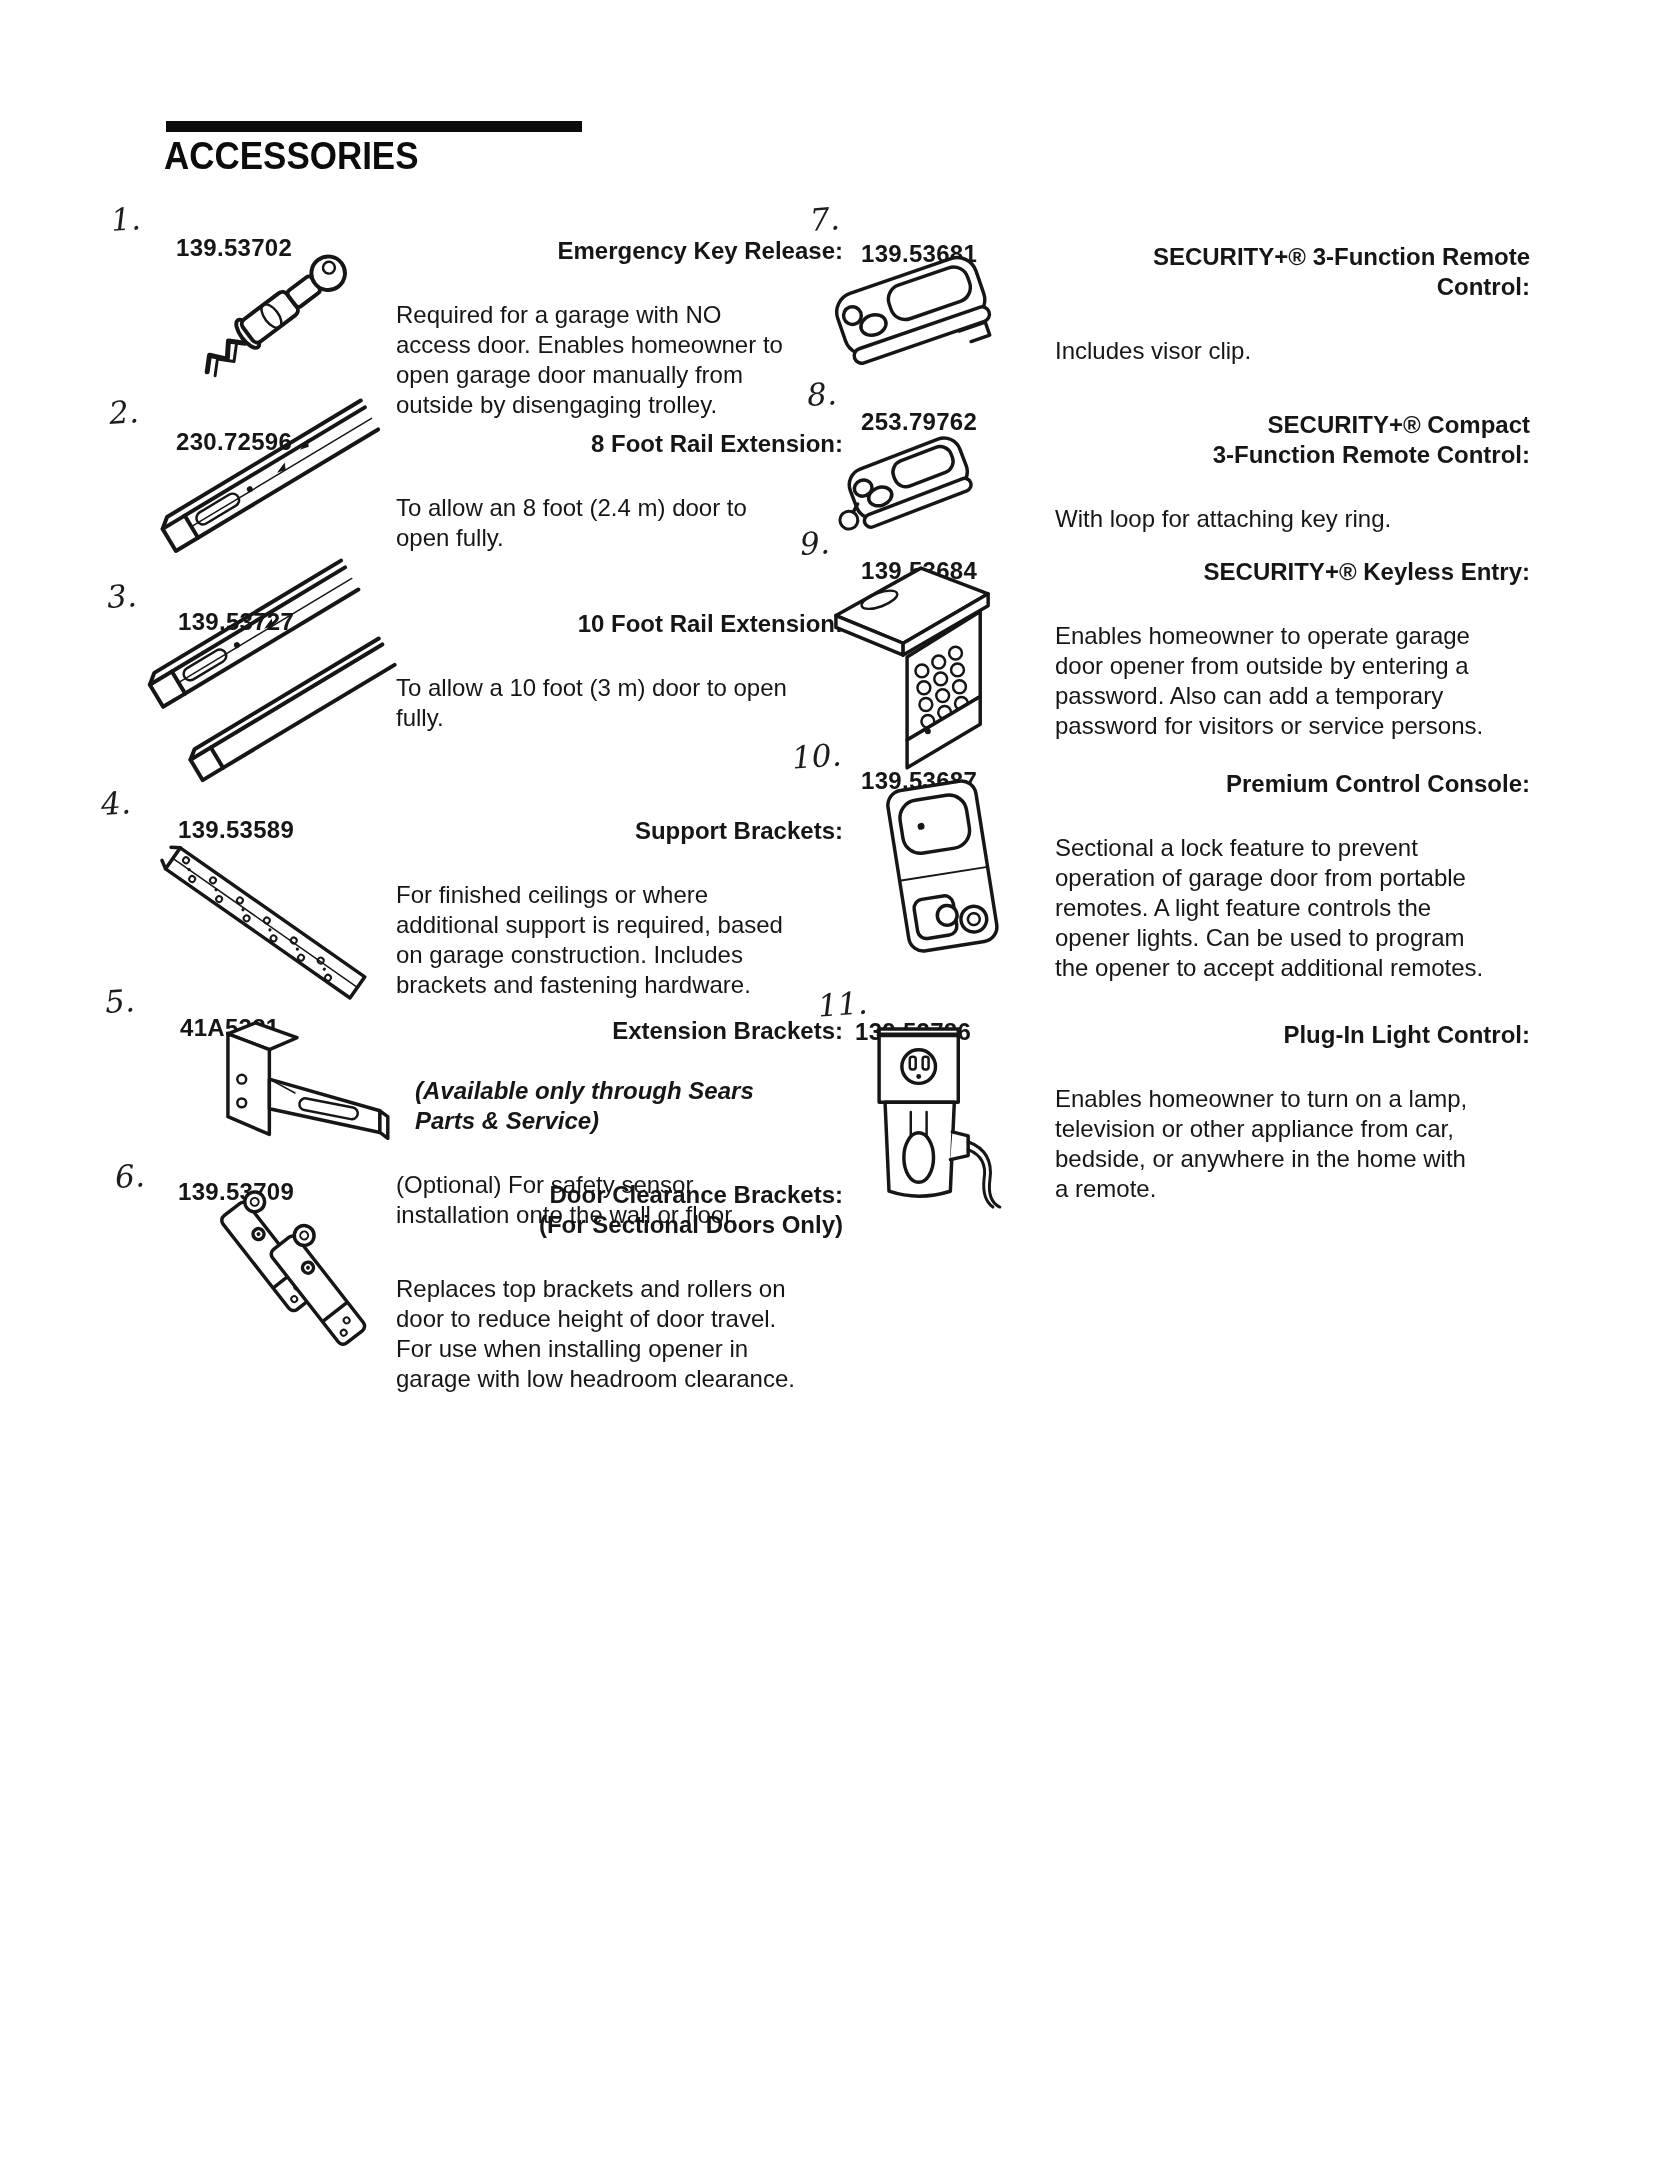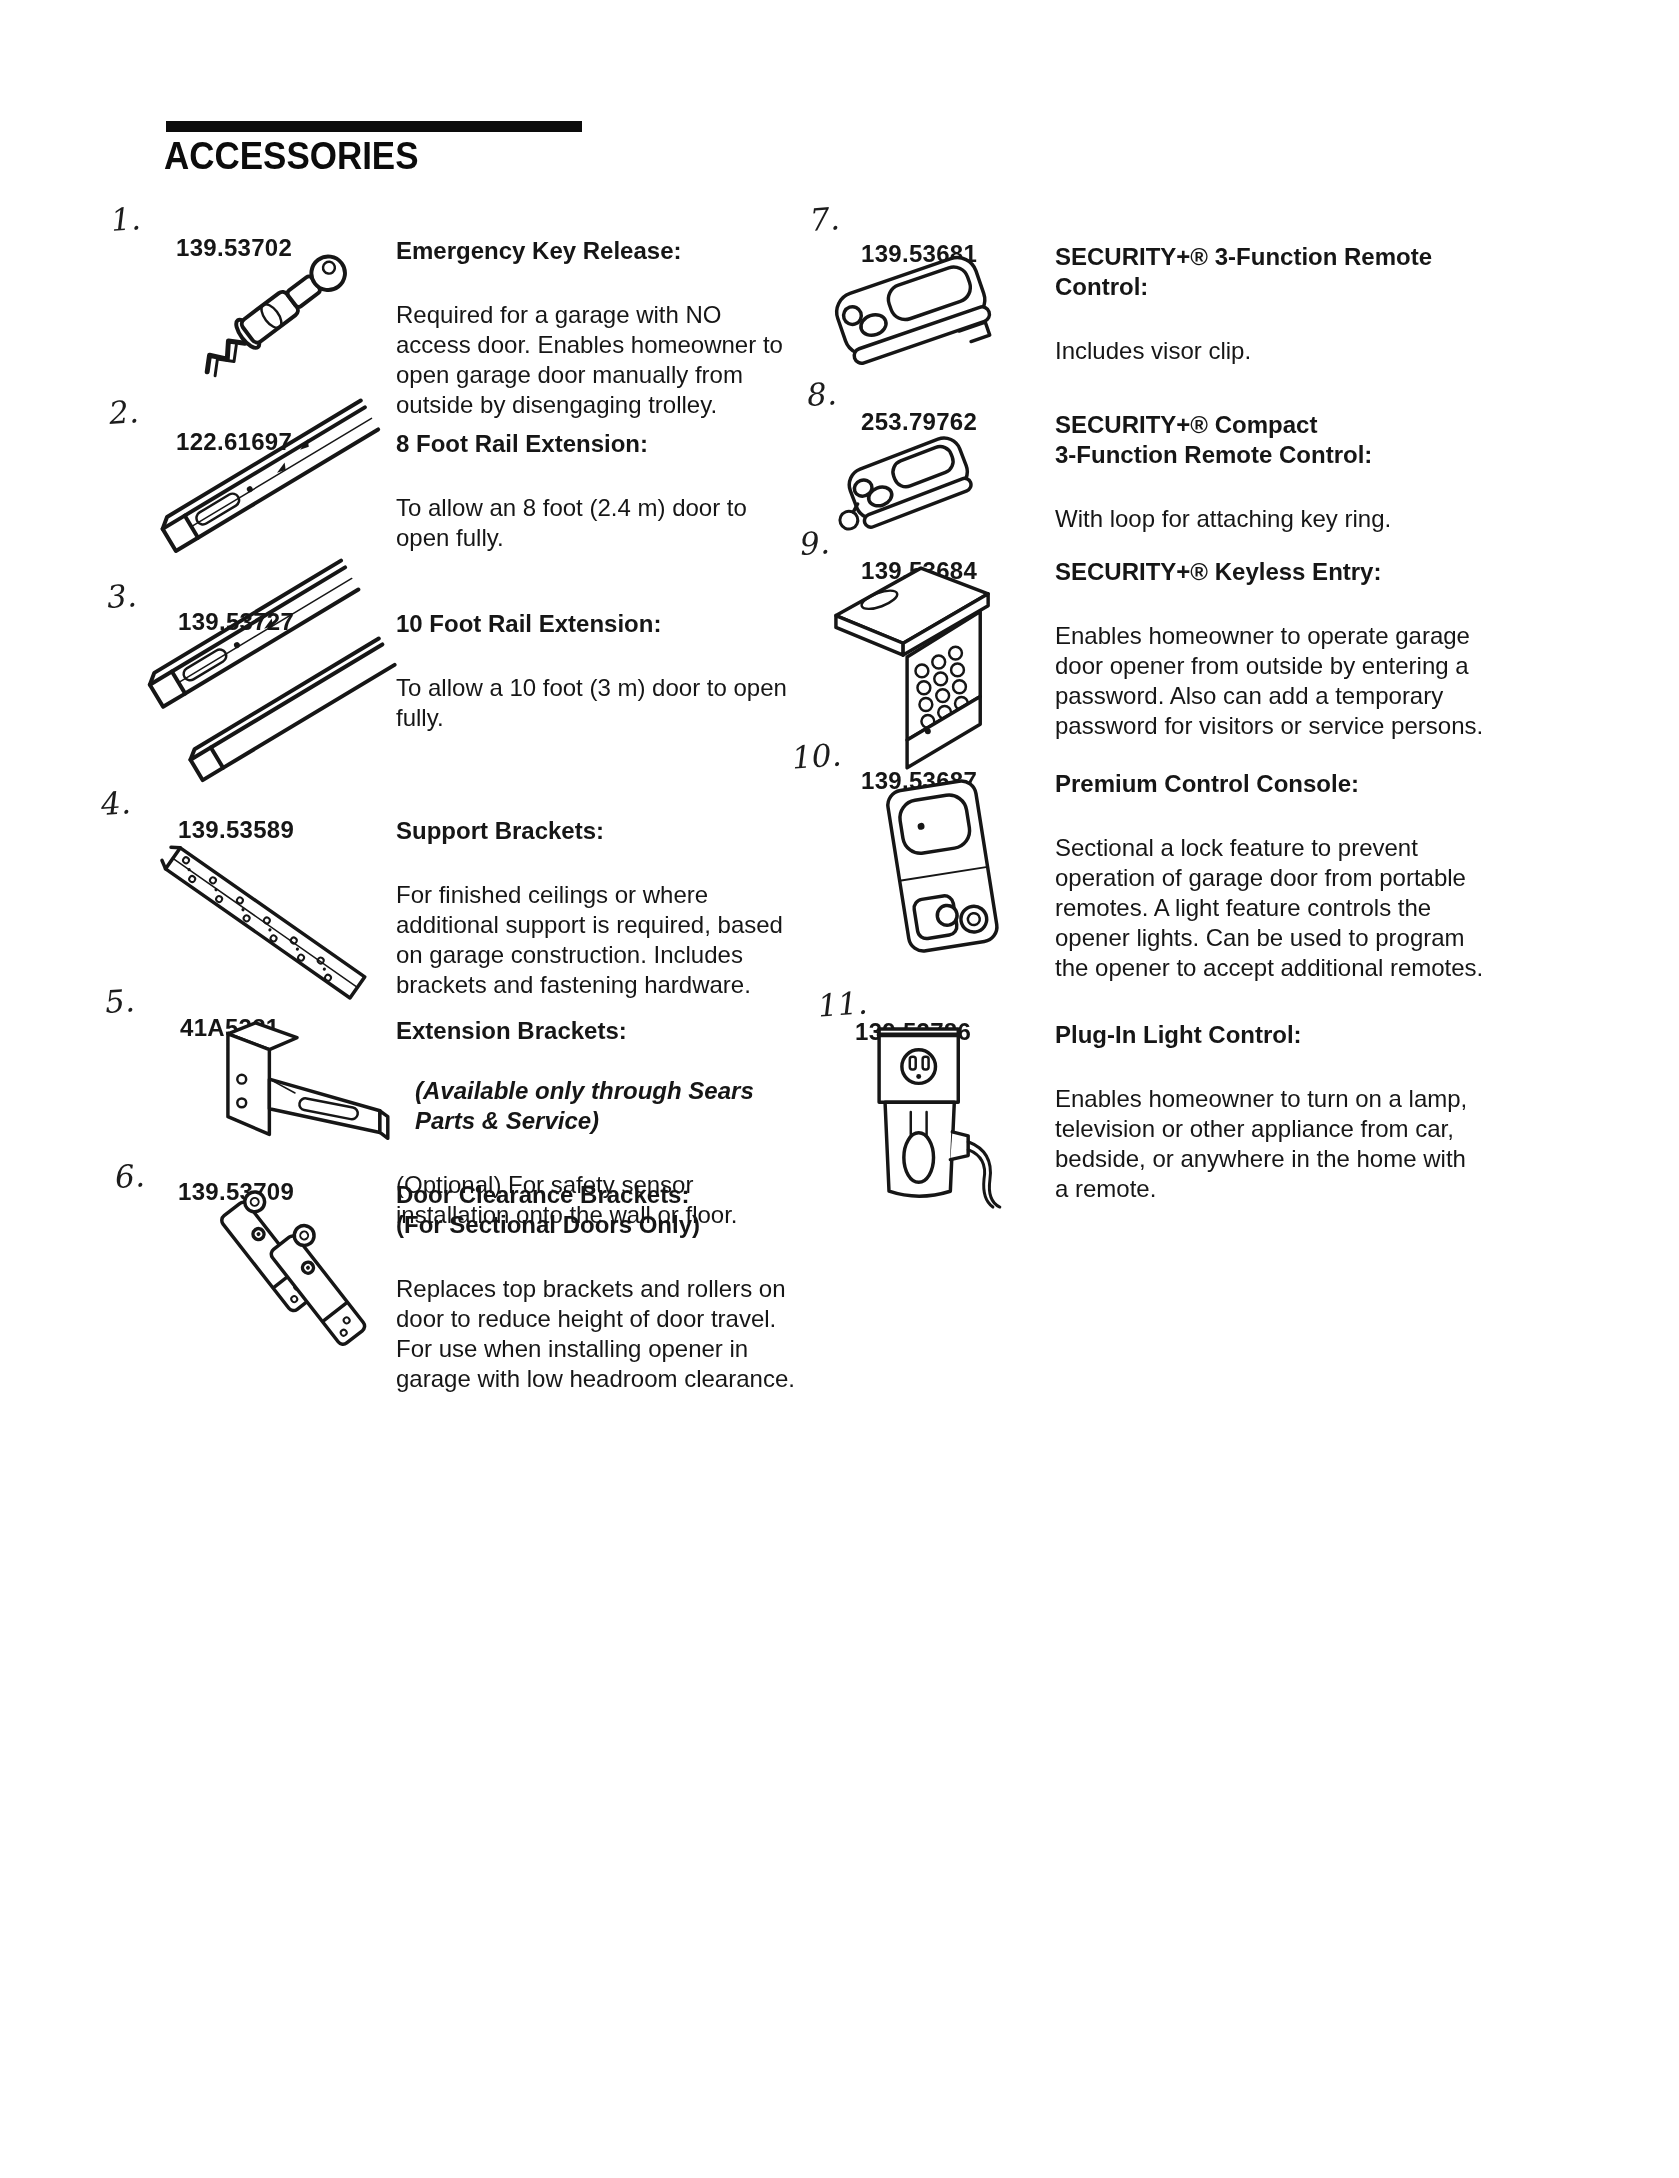--- a/index.html
+++ b/index.html
@@ -12,21 +12,21 @@
     position:absolute; left:164px; top:135px; margin:0;
     font-size:38px; font-weight:bold; letter-spacing:0px; color:#0c0c0c;
     transform:scaleX(0.92); transform-origin:left top;
   }
   .num {
     position:absolute; font-family:"DejaVu Serif", serif; font-style:italic;
     font-size:31px; color:#1c1c1c; transform:rotate(-4deg);
   }
   .part { position:absolute; font-size:24px; font-weight:bold; letter-spacing:0.3px;margin-top:24px; }
   .txt  { position:absolute; font-size:24px; line-height:30px; white-space:pre-line; }
-  .txt .h    { font-weight:bold; }
+  .txt .h    { font-weight:bold;text-align:right; }
   .txt .note { font-weight:bold; font-style:italic;margin-left:19px; }
   .txt .b    { margin-top:4px; }
   .illus { position:absolute; }
   .illus svg { display:block; overflow:visible; }
 </style>
 </head>
 <body>
 
 <div class="page">
 
@@ -51,21 +51,21 @@
         <rect x="58" y="-14" width="56" height="28" rx="6" fill="#fff"></rect>
         <ellipse cx="88" cy="0" rx="7" ry="14" stroke-width="2.5"></ellipse>
         <rect x="114" y="-10" width="30" height="20" rx="4" fill="#fff"></rect>
         <circle cx="160" cy="0" r="17" fill="#fff"></circle>
         <circle cx="164" cy="-4" r="6" stroke-width="2.5"></circle>
       </g>
     </svg>
   </div>
 
   <div class="num" style="left:109px;top:394px">2.</div>
-  <div class="part" style="left:176px;top:404px">122.61697</div>
+  <div class="part" style="left:176px;top:404px">230.72596</div>
   <div class="txt" style="left:396px;top:399px;width:447px">
     <div class="h">8 Foot Rail Extension:</div>
     <div class="b">To allow an 8 foot (2.4 m) door to
 open fully.</div>
   </div>
   <div class="illus" style="left:164px;top:414px">
     <svg width="228" height="149" viewBox="0 0 230 150" fill="none" stroke="#161616" stroke-width="4" stroke-linecap="round" stroke-linejoin="round">
       <g transform="translate(12,138) rotate(-31)">
         <rect x="0" y="-26" width="26" height="26" fill="#fff"></rect>
         <path d="M0 -26 L10 -34 L238 -34"></path>

